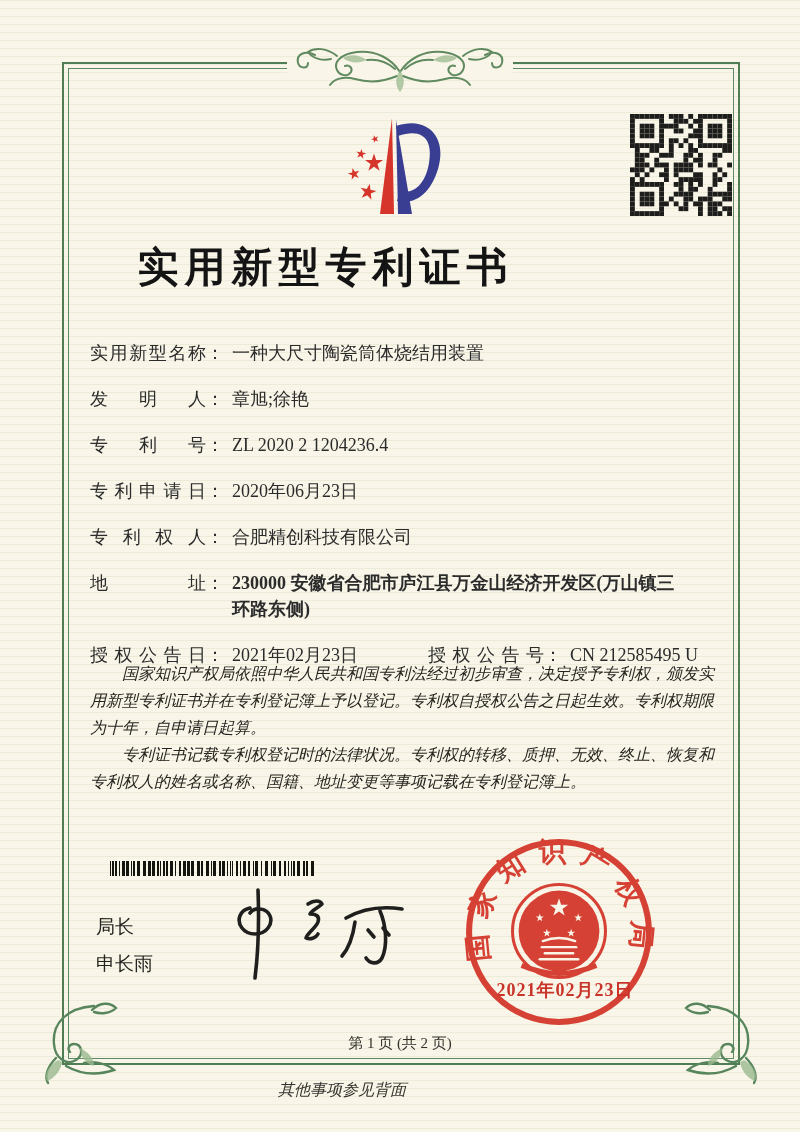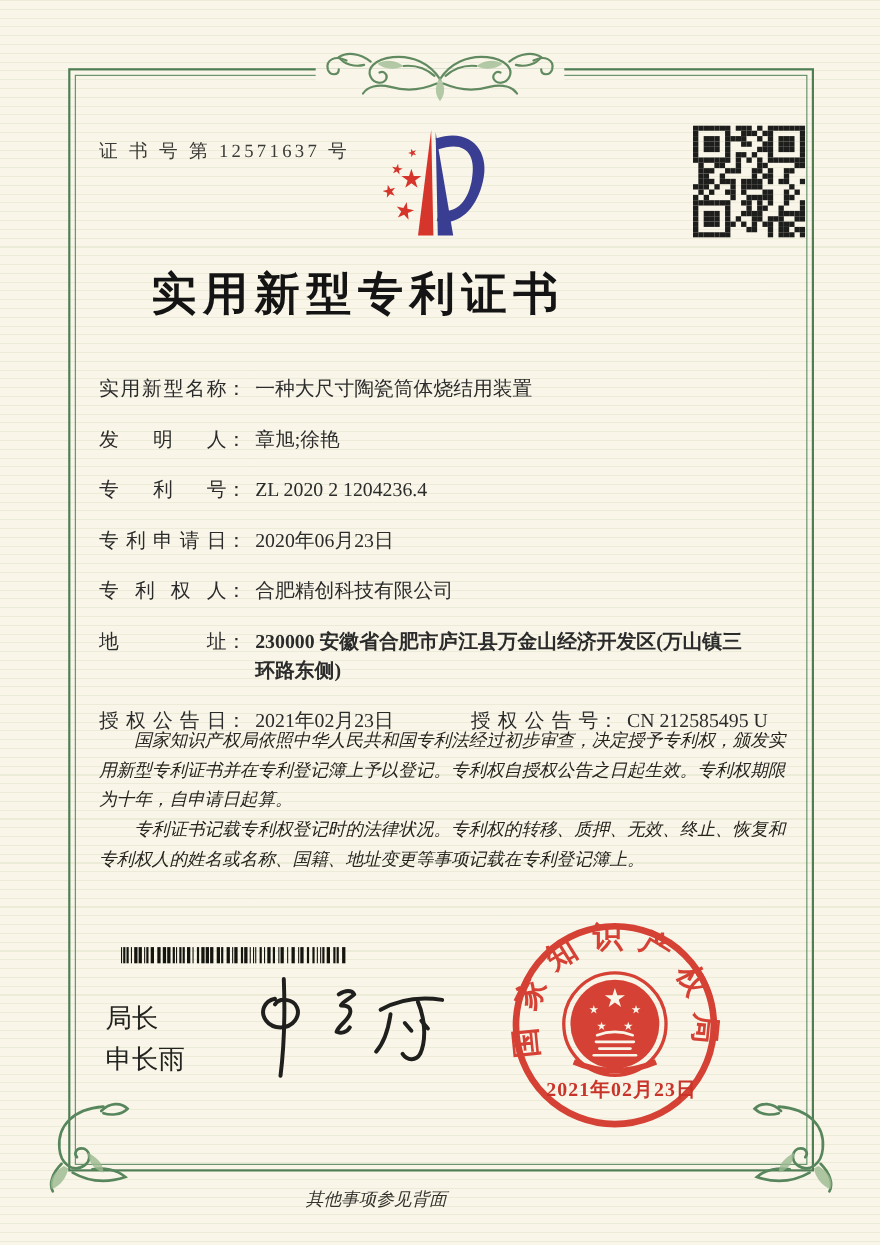--- a/index.html
+++ b/index.html
@@ -21,21 +21,21 @@
   .frow{margin-bottom:20px;line-height:26px;white-space:nowrap;}
   .flabel{display:inline-block;width:116px;text-align:justify;text-align-last:justify;vertical-align:top;}
   .fcolon{display:inline-block;margin-right:8px;vertical-align:top;}
   .fvalue{display:inline-block;vertical-align:top;}
   .frow-addr .fvalue{white-space:normal;width:450px;font-weight:bold;}
   .frow-grant .fvalue{width:196px;}
   .frow-grant .flabel2{display:inline-block;width:116px;text-align:justify;text-align-last:justify;vertical-align:top;}
   .paras{position:absolute;left:90px;top:660px;width:624px;font-size:16px;line-height:27px;font-style:italic;color:#26241f;}
   .paras p{margin:0;text-indent:2em;}
   .barcode{position:absolute;left:110px;top:861px;width:206px;height:15px;}
-  .signer{position:absolute;left:96px;top:908px;font-family:"Liberation Sans","DejaVu Sans",sans-serif;font-size:24px;color:#23231f;line-height:37px;}
+  .signer{position:absolute;left:96px;top:908px;font-family:"Liberation Sans","DejaVu Sans",sans-serif;font-size:19px;color:#23231f;line-height:37px;}
   .signature{position:absolute;left:222px;top:876px;}
   .seal{position:absolute;left:463px;top:836px;opacity:.95;}
   .seal-date{position:absolute;left:480px;top:978px;width:170px;text-align:center;font-size:18px;letter-spacing:1px;color:#c9342a;font-weight:600;}
   .page-info{position:absolute;left:0;top:1034px;width:800px;text-align:center;font-size:15px;color:#33312c;}
   .back-note{position:absolute;left:0;top:1080px;width:684px;text-align:center;font-size:16px;font-style:italic;color:#35332d;}
   .ornament-top{position:absolute;left:285px;top:36px;}
   .ornament-bl{position:absolute;left:36px;top:1000px;}
   .ornament-br{position:absolute;left:676px;top:1000px;transform:scaleX(-1);}
 </style>
 </head>
@@ -96,21 +96,20 @@
         <path d="M56 10 C64 2 74 2 80 8 C74 14 64 14 58 12"></path>
         <path d="M20 58 C12 66 8 76 12 83"></path>
       </g>
       <g fill="#9cba90" opacity="0.8">
         <path d="M22 60 C12 66 8 74 11 81 C19 78 25 70 26 62 Z"></path>
         <path d="M44 48 C52 52 58 58 58 66 C50 64 44 56 44 48 Z"></path>
       </g>
     </svg>
   </div>
 
-  <div class="cert-no">证 书 号 第 12571637 号</div>
 
   <div class="logo">
     <svg width="132" height="122" viewBox="0 0 132 122">
       <defs>
         <polygon id="star" points="0,-10 2.25,-3.09 9.51,-3.09 3.64,1.18 5.88,8.09 0,3.82 -5.88,8.09 -3.64,1.18 -9.51,-3.09 -2.25,-3.09"></polygon>
       </defs>
       <polygon points="58,8 46,104 60,104" fill="#d6352b"></polygon>
       <polygon points="62,10 64,104 78,104" fill="#3a3e92"></polygon>
       <path d="M62 16 C94 5 112 28 105 55 C99 81 82 96 63 91 L66 81 C81 85 92 72 95 53 C99 31 90 17 64 26 Z" fill="#3a3e92"></path>
       <g fill="#d6352b">
@@ -497,16 +496,17 @@
         <path d="M79 104 Q95 98 111 104"></path>
         <path d="M78 110 H112"></path>
         <path d="M81 116 H109"></path>
         <path d="M76 122 H114"></path>
       </g>
       <path d="M58 128 Q95 144 132 128" stroke="#d4382b" stroke-width="5" fill="none"></path>
     </svg>
   </div>
   <div class="seal-date">2021年02月23日</div>
 
+  <div class="page-info">第 1 页 (共 2 页)</div>
 
   <div class="back-note">其他事项参见背面</div>
 
 </div>
 
 </body></html>

